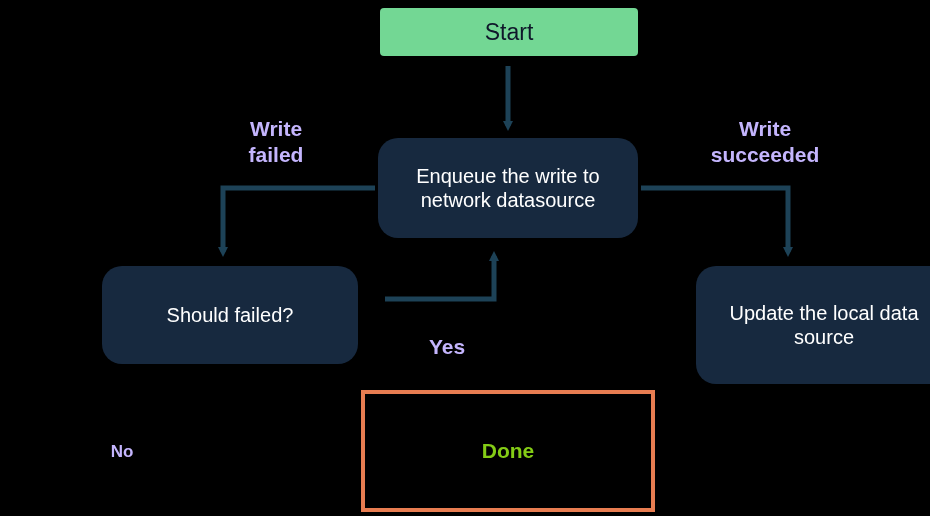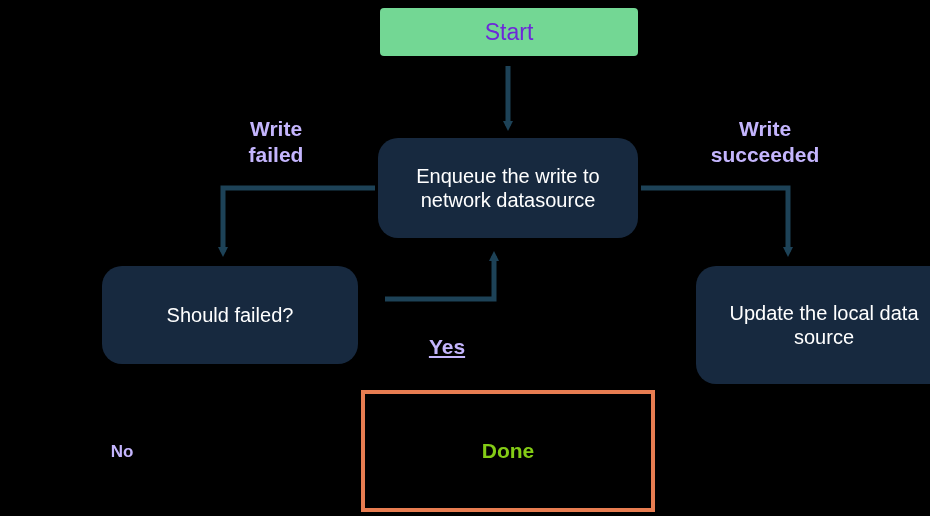--- a/index.html
+++ b/index.html
@@ -34,21 +34,21 @@
   }
 
   
   #node-start {
     left: 380px;
     top: 8px;
     width: 258px;
     height: 48px;
     background: #73d794;
     border-radius: 4px;
-    color: #6d28d9;
+    color: #0f172a;
     font-size: 23px;
   }
 
   
   .box-dark {
     background: #17293f;
     border-radius: 20px;
     color: #ffffff;
   }
   #node-enqueue {
@@ -107,21 +107,20 @@
     left: 672px;
     top: 116px;
     width: 186px;
     font-size: 21px;
   }
   #label-yes {
     left: 392px;
     top: 334px;
     width: 110px;
     font-size: 21px;
-    text-decoration: underline;
   }
   #label-no {
     left: 72px;
     top: 442px;
     width: 100px;
     font-size: 17px;
   }
 
   #edges {
     position: absolute;

